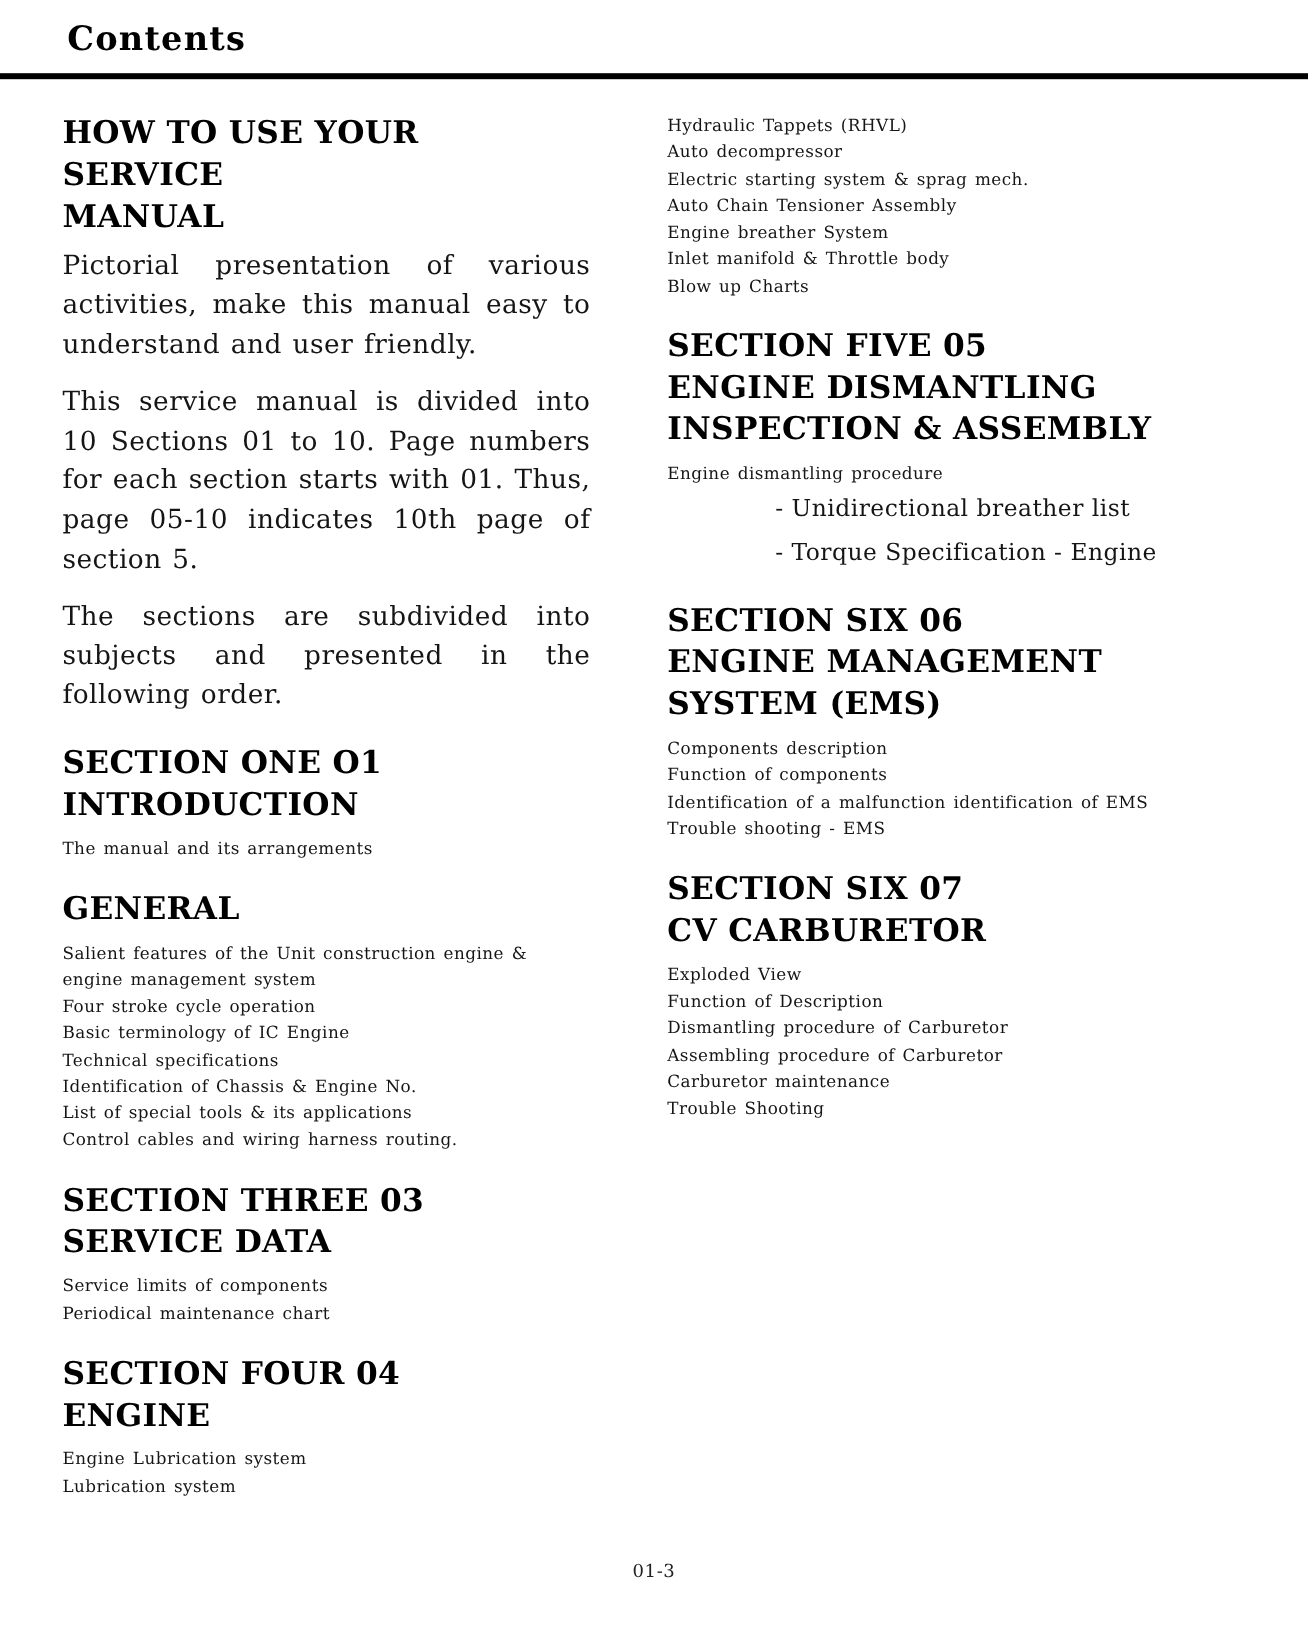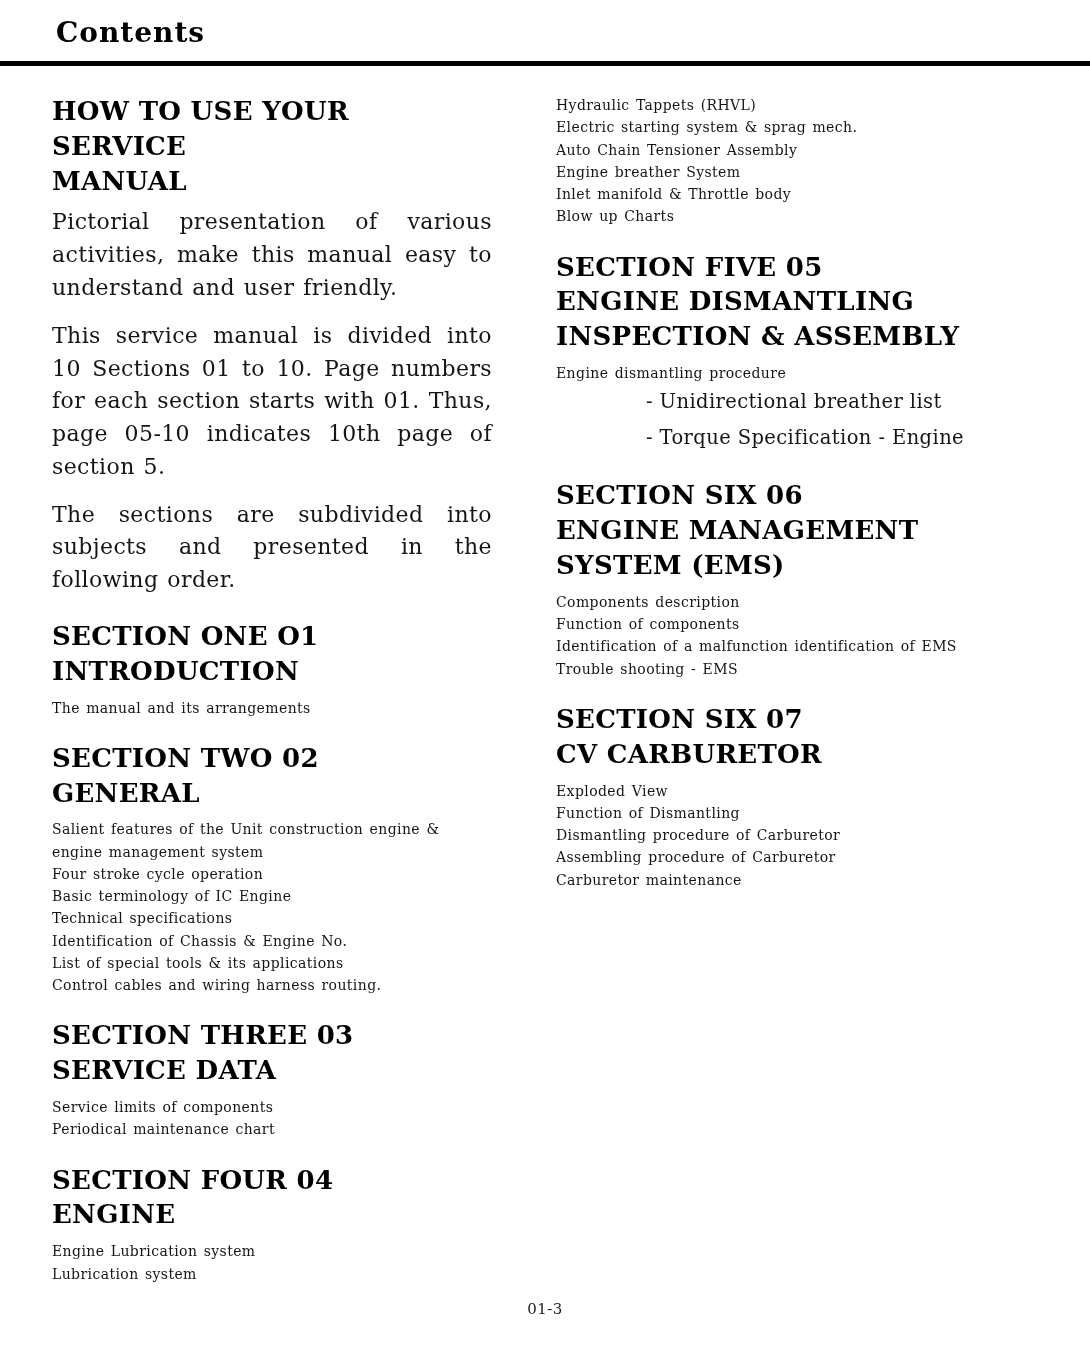--- a/index.html
+++ b/index.html
@@ -94,21 +94,20 @@
         </h2>
         <p class="block-paragraph">Pictorial presentation of various activities, make this manual easy to understand and user friendly.</p>
         <p class="block-paragraph">This service manual is divided into 10 Sections 01 to 10. Page numbers for each section starts with 01. Thus, page 05-10 indicates 10th page of section 5.</p>
         <p class="block-paragraph">The sections are subdivided into subjects and presented in the following order.</p>
         <h2 class="section-heading">
           <span class="heading-line">SECTION ONE O1</span>
           <span class="heading-line">INTRODUCTION</span>
         </h2>
         <p class="block-item">The manual and its arrangements</p>
         <h2 class="section-heading">
-          <span class="heading-line">SECTION TWO 02</span>
           <span class="heading-line">GENERAL</span>
         </h2>
         <p class="block-item">Salient features of the Unit construction engine &amp; engine management system</p>
         <p class="block-item">Four stroke cycle operation</p>
         <p class="block-item">Basic terminology of IC Engine</p>
         <p class="block-item">Technical specifications</p>
         <p class="block-item">Identification of Chassis &amp; Engine No.</p>
         <p class="block-item">List of special tools &amp; its applications</p>
         <p class="block-item">Control cables and wiring harness routing.</p>
         <h2 class="section-heading">
@@ -119,20 +118,21 @@
         <p class="block-item">Periodical maintenance chart</p>
         <h2 class="section-heading">
           <span class="heading-line">SECTION FOUR 04</span>
           <span class="heading-line">ENGINE</span>
         </h2>
         <p class="block-item">Engine Lubrication system</p>
         <p class="block-item">Lubrication system</p>
       </section>
     <section class="column-right">
         <p class="block-item">Hydraulic Tappets (RHVL)</p>
+        <p class="block-item">Auto decompressor</p>
         <p class="block-item">Electric starting system &amp; sprag mech.</p>
         <p class="block-item">Auto Chain Tensioner Assembly</p>
         <p class="block-item">Engine breather System</p>
         <p class="block-item">Inlet manifold &amp; Throttle body</p>
         <p class="block-item">Blow up Charts</p>
         <h2 class="section-heading">
           <span class="heading-line">SECTION FIVE 05</span>
           <span class="heading-line">ENGINE DISMANTLING</span>
           <span class="heading-line">INSPECTION &amp; ASSEMBLY</span>
         </h2>
@@ -146,23 +146,24 @@
         </h2>
         <p class="block-item">Components description</p>
         <p class="block-item">Function of components</p>
         <p class="block-item">Identification of a malfunction identification of EMS</p>
         <p class="block-item">Trouble shooting - EMS</p>
         <h2 class="section-heading">
           <span class="heading-line">SECTION SIX 07</span>
           <span class="heading-line">CV CARBURETOR</span>
         </h2>
         <p class="block-item">Exploded View</p>
-        <p class="block-item">Function of Dismantling</p>
+        <p class="block-item">Function of Description</p>
         <p class="block-item">Dismantling procedure of Carburetor</p>
         <p class="block-item">Assembling procedure of Carburetor</p>
         <p class="block-item">Carburetor maintenance</p>
+        <p class="block-item">Trouble Shooting</p>
       </section>
   </main>
 
   <footer class="page-footer">
     <span class="page-number">01-3</span>
   </footer>
 </div>
 
 </body></html>

